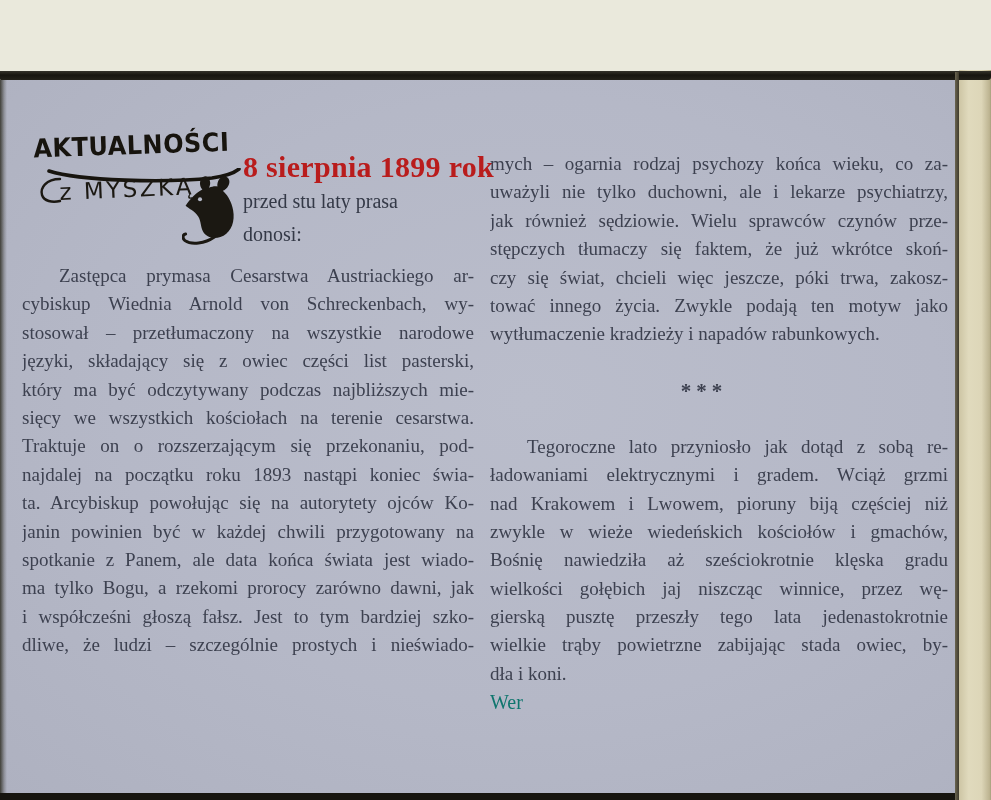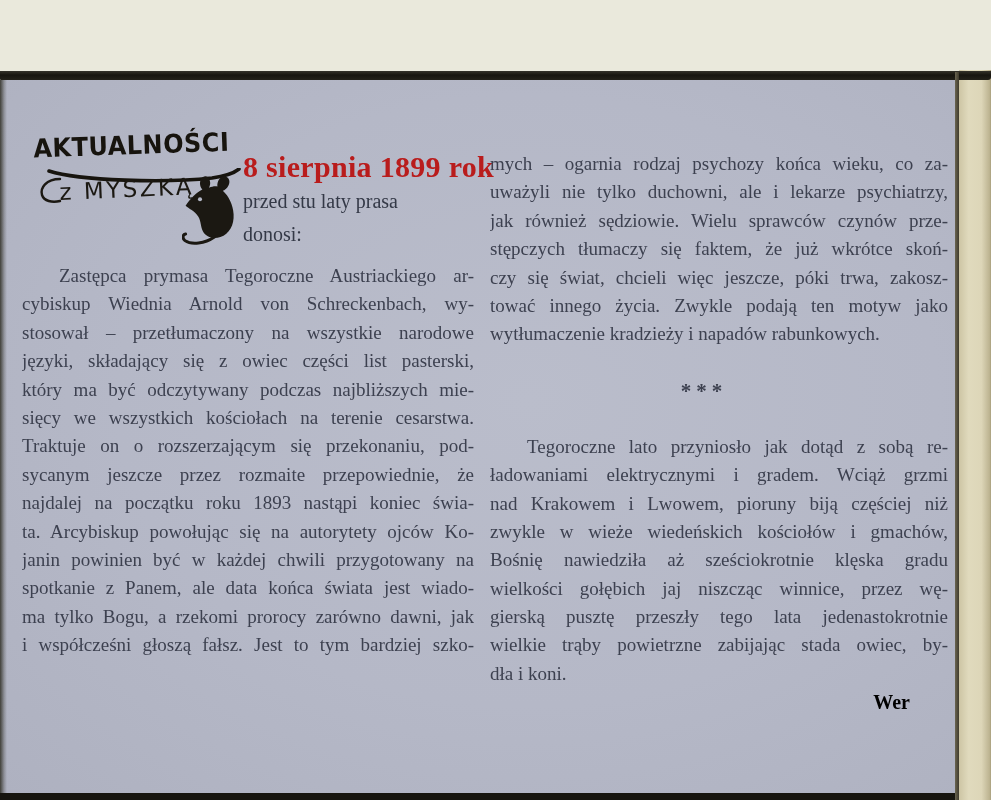--- a/index.html
+++ b/index.html
@@ -70,22 +70,22 @@
     height:28.4px;overflow:hidden;white-space:normal;
   }
   .tline.natural{text-align-last:left;}
   .tline.indent{text-indent:37px;}
   .separator{
     height:84px;display:flex;align-items:center;justify-content:center;
     font-size:21px;font-weight:bold;letter-spacing:5px;color:#3d4150;
     padding-right:30px;
   }
   .signature{
-    text-align:right;padding-right:38px;font-weight:bold;font-size:20px;
-    color:#000000;height:28.4px;
+    padding-right:38px;font-weight:normal;font-size:20px;
+    color:#0f766e;height:28.4px;
   }
 </style>
 </head>
 <body>
 
 <div class="right-strip"></div>
 <div class="rule-bar"></div>
 <div class="paper"></div>
 <div class="left-edge"></div>
 <div class="bottom-strip"></div>
@@ -109,34 +109,34 @@
 
 <div class="dateline">
   <div class="date-heading">8 sierpnia 1899 rok</div>
   <div class="subtitle">
       <div class="tline">przed stu laty prasa</div>
       <div class="tline">donosi:</div>
     </div>
 </div>
 
 <div class="col col-left">
-    <div class="tline indent">Zastępca prymasa Tegoroczne Austriackiego ar-</div>
+    <div class="tline indent">Zastępca prymasa Cesarstwa Austriackiego ar-</div>
     <div class="tline">cybiskup Wiednia Arnold von Schreckenbach, wy-</div>
     <div class="tline">stosował – przetłumaczony na wszystkie narodowe</div>
     <div class="tline">języki, składający się z owiec części list pasterski,</div>
     <div class="tline">który ma być odczytywany podczas najbliższych mie-</div>
     <div class="tline">sięcy we wszystkich kościołach na terenie cesarstwa.</div>
     <div class="tline">Traktuje on o rozszerzającym się przekonaniu, pod-</div>
-    <div class="tline">sycanym jeszcze przez rozmaite przepowiednie, że</div>
     <div class="tline">najdalej na początku roku 1893 nastąpi koniec świa-</div>
     <div class="tline">ta. Arcybiskup powołując się na autorytety ojców Ko-</div>
     <div class="tline">janin powinien być w każdej chwili przygotowany na</div>
     <div class="tline">spotkanie z Panem, ale data końca świata jest wiado-</div>
     <div class="tline">ma tylko Bogu, a rzekomi prorocy zarówno dawni, jak</div>
     <div class="tline">i współcześni głoszą fałsz. Jest to tym bardziej szko-</div>
+    <div class="tline">dliwe, że ludzi – szczególnie prostych i nieświado-</div>
   </div>
 
 <div class="col col-right">
   <div>
       <div class="tline">mych – ogarnia rodzaj psychozy końca wieku, co za-</div>
       <div class="tline">uważyli nie tylko duchowni, ale i lekarze psychiatrzy,</div>
       <div class="tline">jak również sędziowie. Wielu sprawców czynów prze-</div>
       <div class="tline">stępczych tłumaczy się faktem, że już wkrótce skoń-</div>
       <div class="tline">czy się świat, chcieli więc jeszcze, póki trwa, zakosz-</div>
       <div class="tline">tować innego życia. Zwykle podają ten motyw jako</div>

